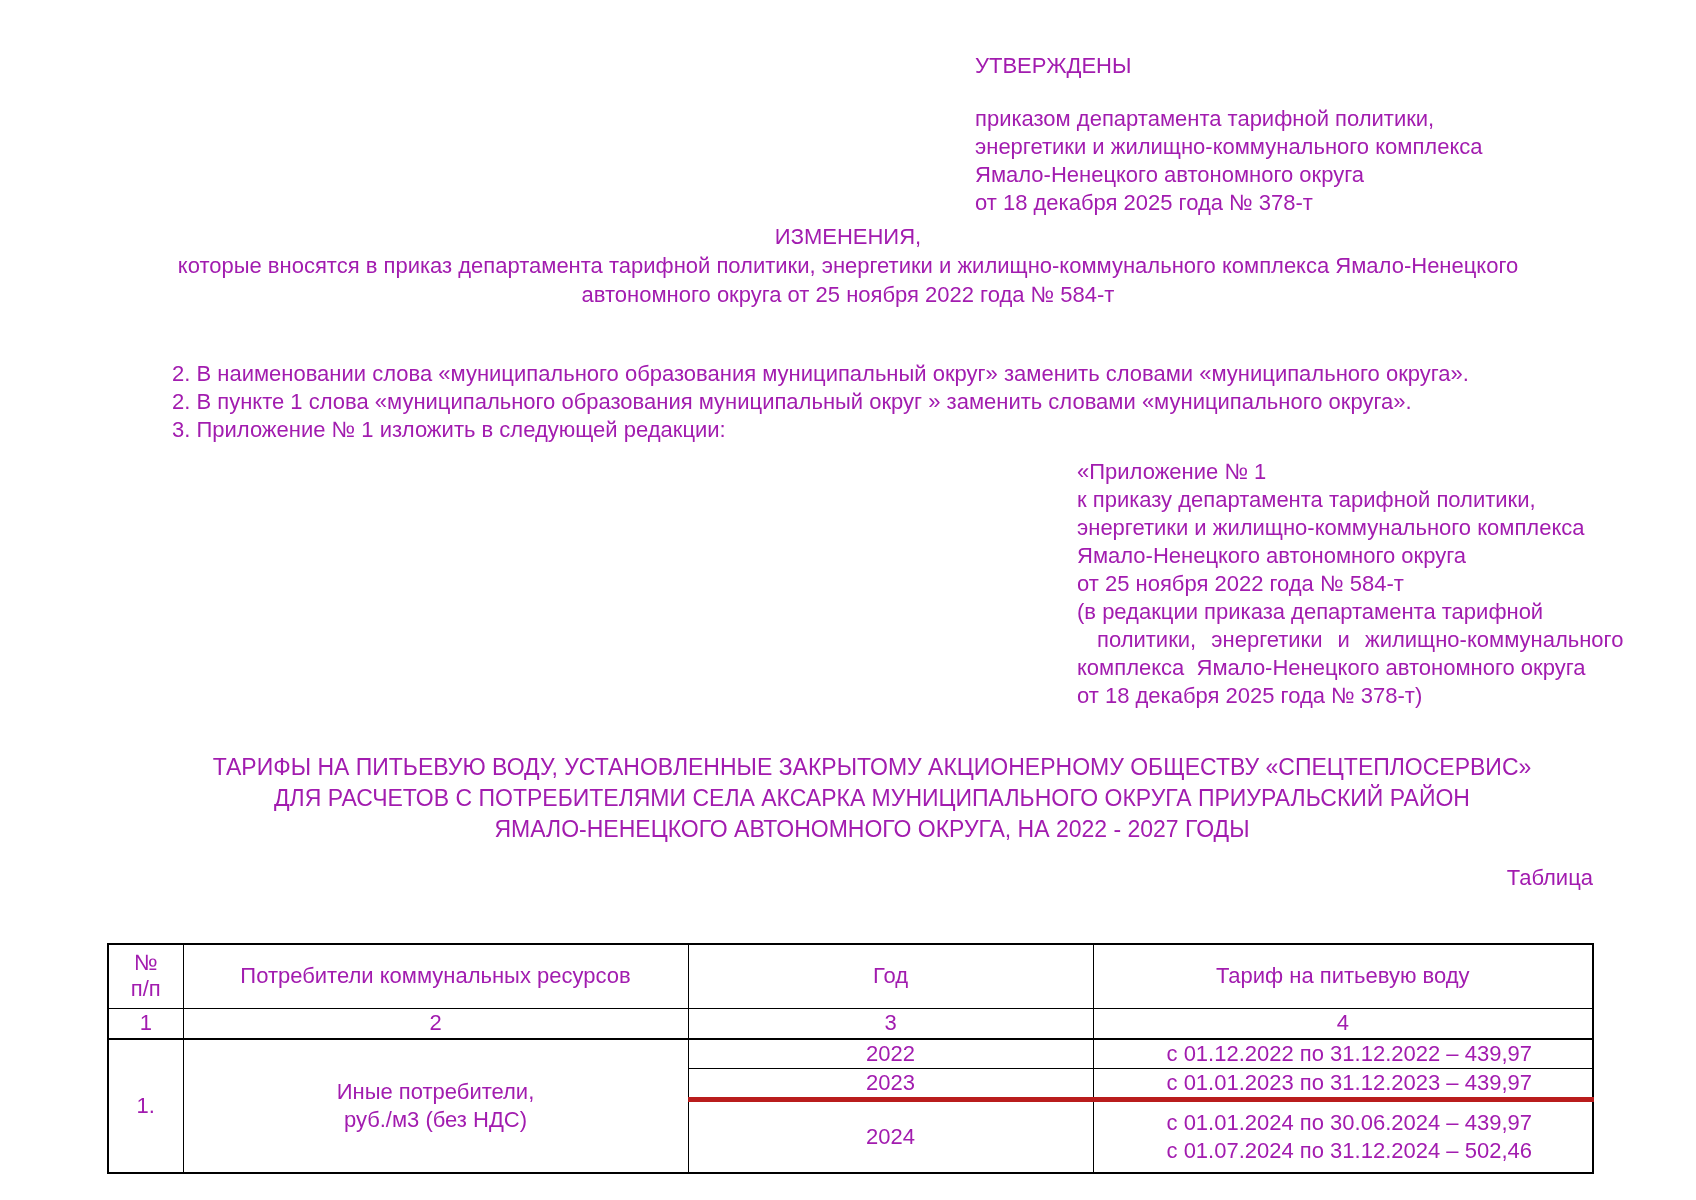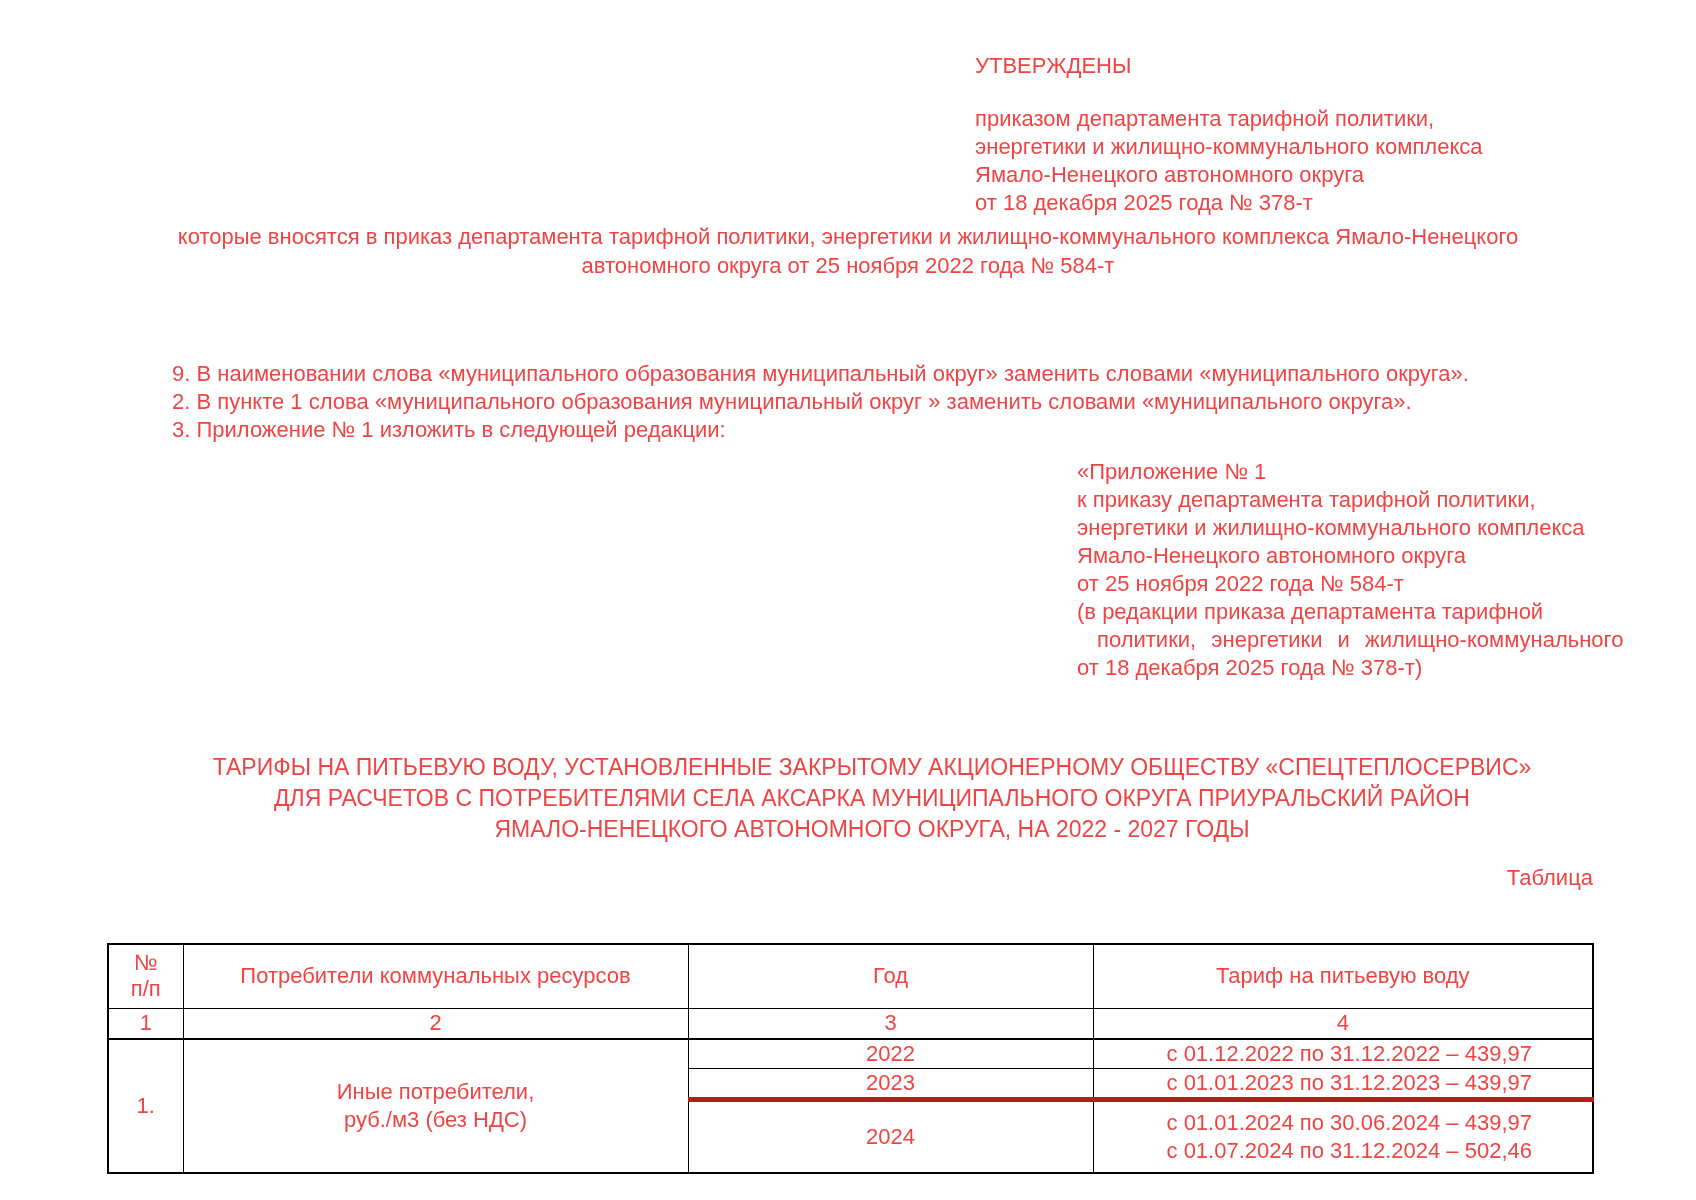--- a/index.html
+++ b/index.html
@@ -1,21 +1,21 @@
 <!DOCTYPE html>
 <html><head>
 <meta charset="utf-8">
 <style>
   html, body { margin: 0; padding: 0; background: #ffffff; }
   .page {
     position: relative;
     width: 1696px;
     height: 1200px;
     background: #ffffff;
-    color: #ef4444;
+    color: #a21caf;
     font-family: "Liberation Sans", sans-serif;
     font-size: 22px;
     overflow: hidden;
   }
   .block { position: absolute; }
   .line { white-space: pre; line-height: 28px; }
 
   .approval-block { left: 975px; top: 52px; }
   .approval-gap { height: 25px; }
 
@@ -73,38 +73,40 @@
   <div class="block approval-block">
     <div class="line">УТВЕРЖДЕНЫ</div>
     <div class="approval-gap"></div>
     <div class="line">приказом департамента тарифной политики,</div>
     <div class="line">энергетики и жилищно-коммунального комплекса</div>
     <div class="line">Ямало-Ненецкого автономного округа</div>
     <div class="line">от 18 декабря 2025 года № 378-т</div>
   </div>
 
   <div class="block changes-block">
+    <div class="line">ИЗМЕНЕНИЯ,</div>
     <div class="line">которые вносятся в приказ департамента тарифной политики, энергетики и жилищно-коммунального комплекса Ямало-Ненецкого</div>
     <div class="line">автономного округа от 25 ноября 2022 года № 584-т</div>
   </div>
 
   <div class="block amendments-block">
-    <div class="line">9. В наименовании слова «муниципального образования муниципальный округ» заменить словами «муниципального округа».</div>
+    <div class="line">2. В наименовании слова «муниципального образования муниципальный округ» заменить словами «муниципального округа».</div>
     <div class="line">2. В пункте 1 слова «муниципального образования муниципальный округ » заменить словами «муниципального округа».</div>
     <div class="line">3. Приложение № 1 изложить в следующей редакции:</div>
   </div>
 
   <div class="block annex-block">
     <div class="line">«Приложение № 1</div>
     <div class="line">к приказу департамента тарифной политики,</div>
     <div class="line">энергетики и жилищно-коммунального комплекса</div>
     <div class="line">Ямало-Ненецкого автономного округа</div>
     <div class="line">от 25 ноября 2022 года № 584-т</div>
     <div class="line">(в редакции приказа департамента тарифной</div>
     <div class="line justified">политики, энергетики и жилищно-коммунального</div>
+    <div class="line">комплекса  Ямало-Ненецкого автономного округа</div>
     <div class="line">от 18 декабря 2025 года № 378-т)</div>
   </div>
 
   <div class="block tariffs-title-block">
     <div class="line">ТАРИФЫ НА ПИТЬЕВУЮ ВОДУ, УСТАНОВЛЕННЫЕ ЗАКРЫТОМУ АКЦИОНЕРНОМУ ОБЩЕСТВУ «СПЕЦТЕПЛОСЕРВИС»</div>
     <div class="line">ДЛЯ РАСЧЕТОВ С ПОТРЕБИТЕЛЯМИ СЕЛА АКСАРКА МУНИЦИПАЛЬНОГО ОКРУГА ПРИУРАЛЬСКИЙ РАЙОН</div>
     <div class="line">ЯМАЛО-НЕНЕЦКОГО АВТОНОМНОГО ОКРУГА, НА 2022 - 2027 ГОДЫ</div>
   </div>
 
   <div class="table-label">Таблица</div>

